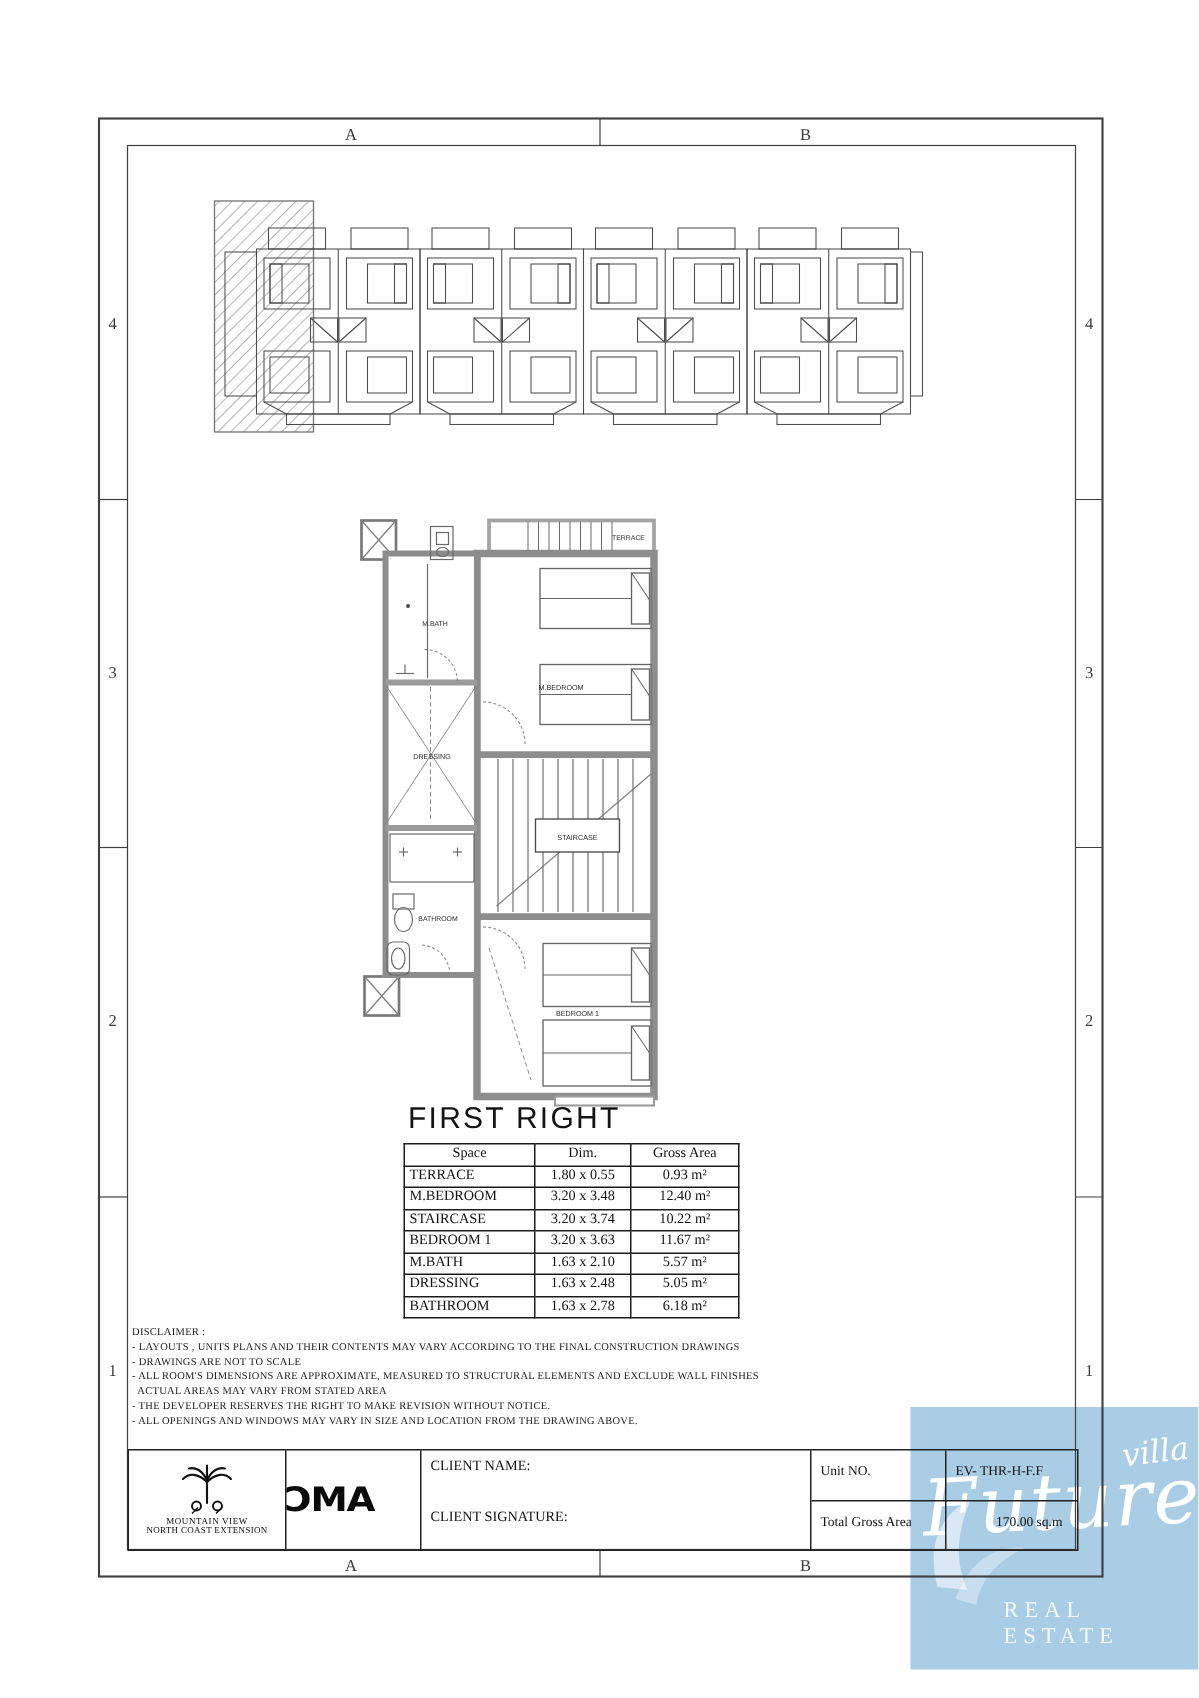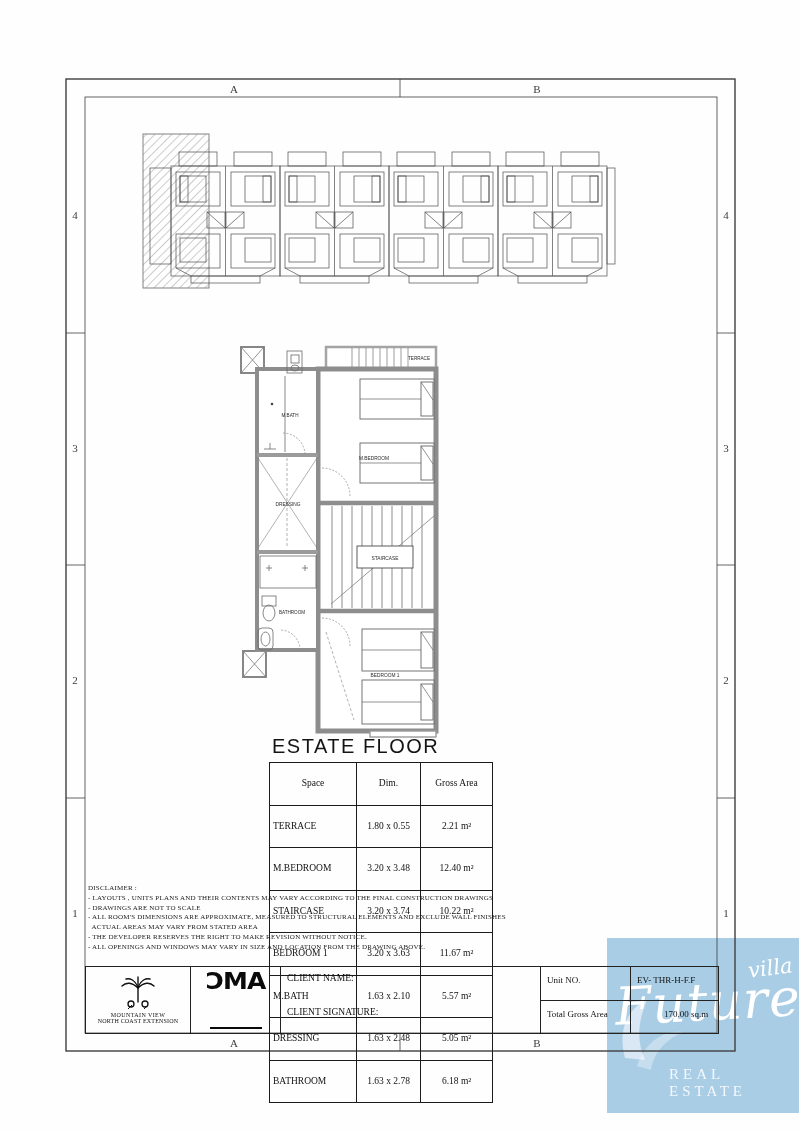--- a/index.html
+++ b/index.html
@@ -14,35 +14,35 @@
   .wm-caption{position:absolute;left:62px;top:128px;font-family:"Liberation Serif",serif;
               font-size:15px;letter-spacing:4px;color:rgba(255,255,255,0.85);}
   .plan-svg{position:absolute;left:0;top:0;z-index:1;}
   
   .ff-title{position:absolute;left:272px;top:735px;z-index:2;font-family:"Liberation Sans",sans-serif;
             font-size:20px;letter-spacing:1.5px;color:#141414;}
   
   .area-table{position:absolute;left:269px;top:762px;z-index:2;border-collapse:collapse;
               font-size:9.5px;color:#111;}
   .area-table td,.area-table th{border:1px solid #1b1b1b;font-weight:normal;
-              padding:15px 3px;line-height:11.5px;white-space:nowrap;}
+              padding:1px 3px;line-height:11.5px;white-space:nowrap;}
   .area-table th{text-align:center;}
   .col-space{width:80px;text-align:left;}
   .col-dim{width:57px;text-align:center;}
   .col-area{width:65px;text-align:center;}
   
   .disclaimer{position:absolute;left:88px;top:884px;z-index:2;font-size:7px;
               line-height:9.8px;color:#1c1c1c;letter-spacing:.2px;}
   .disclaimer .dl-line{white-space:pre;}
   
   .title-block{position:absolute;left:85px;top:966px;width:632px;height:66px;z-index:2;
                border:1.2px solid #222;}
   .tb-cell{position:absolute;top:0;height:100%;box-sizing:border-box;border-right:1px solid #222;}
   .tb-mv{left:0;width:105px;display:flex;flex-direction:column;align-items:center;justify-content:center;}
-  .tb-dma{left:105px;width:90px;display:flex;flex-direction:column;align-items:center;justify-content:center;gap:32px;}
+  .tb-dma{left:105px;width:90px;display:flex;flex-direction:row;align-items:center;justify-content:center;gap:32px;}
   .tb-client{left:195px;width:260px;}
   .tb-labels{left:455px;width:90px;}
   .tb-values{left:545px;width:87px;border-right:none;text-align:center;}
   .mv-text1{font-size:6px;letter-spacing:.4px;color:#111;margin-top:2px;}
   .mv-text2{font-size:6px;letter-spacing:.2px;color:#111;}
   .dma-word{font-family:"DejaVu Sans",sans-serif;font-weight:bold;font-size:25px;
             letter-spacing:-1px;color:#0a0a0a;line-height:22px;transform:scaleY(.9);}
   .dma-bar{width:52px;height:2.5px;background:#0a0a0a;margin-top:2px;}
   .tb-line1{position:absolute;left:6px;top:6px;font-size:9.5px;color:#111;}
   .tb-line2{position:absolute;left:6px;top:40px;font-size:9.5px;color:#111;}
@@ -252,33 +252,33 @@
         <text x="290" y="417" font-size="4.6">M.BATH</text>
         <text x="374" y="460" font-size="4.8">M.BEDROOM</text>
         <text x="288" y="506" font-size="4.8">DRESSING</text>
         <text x="385" y="560" font-size="4.8">STAIRCASE</text>
         <text x="292" y="614" font-size="4.6">BATHROOM</text>
         <text x="385" y="677" font-size="4.8">BEDROOM 1</text>
       </g>
     </g>
   </svg>
 
-  <div class="ff-title">ESTATE FLOOR</div>
+  <div class="ff-title">FIRST RIGHT</div>
 
   <table class="area-table">
     <tbody>
         <tr>
       <th class="col-space">Space</th>
       <th class="col-dim">Dim.</th>
       <th class="col-area">Gross Area</th>
     </tr>
     <tr>
       <td class="col-space">TERRACE</td>
       <td class="col-dim">1.80 x 0.55</td>
-      <td class="col-area">2.21 m²</td>
+      <td class="col-area">0.93 m²</td>
     </tr>
     <tr>
       <td class="col-space">M.BEDROOM</td>
       <td class="col-dim">3.20 x 3.48</td>
       <td class="col-area">12.40 m²</td>
     </tr>
     <tr>
       <td class="col-space">STAIRCASE</td>
       <td class="col-dim">3.20 x 3.74</td>
       <td class="col-area">10.22 m²</td>

